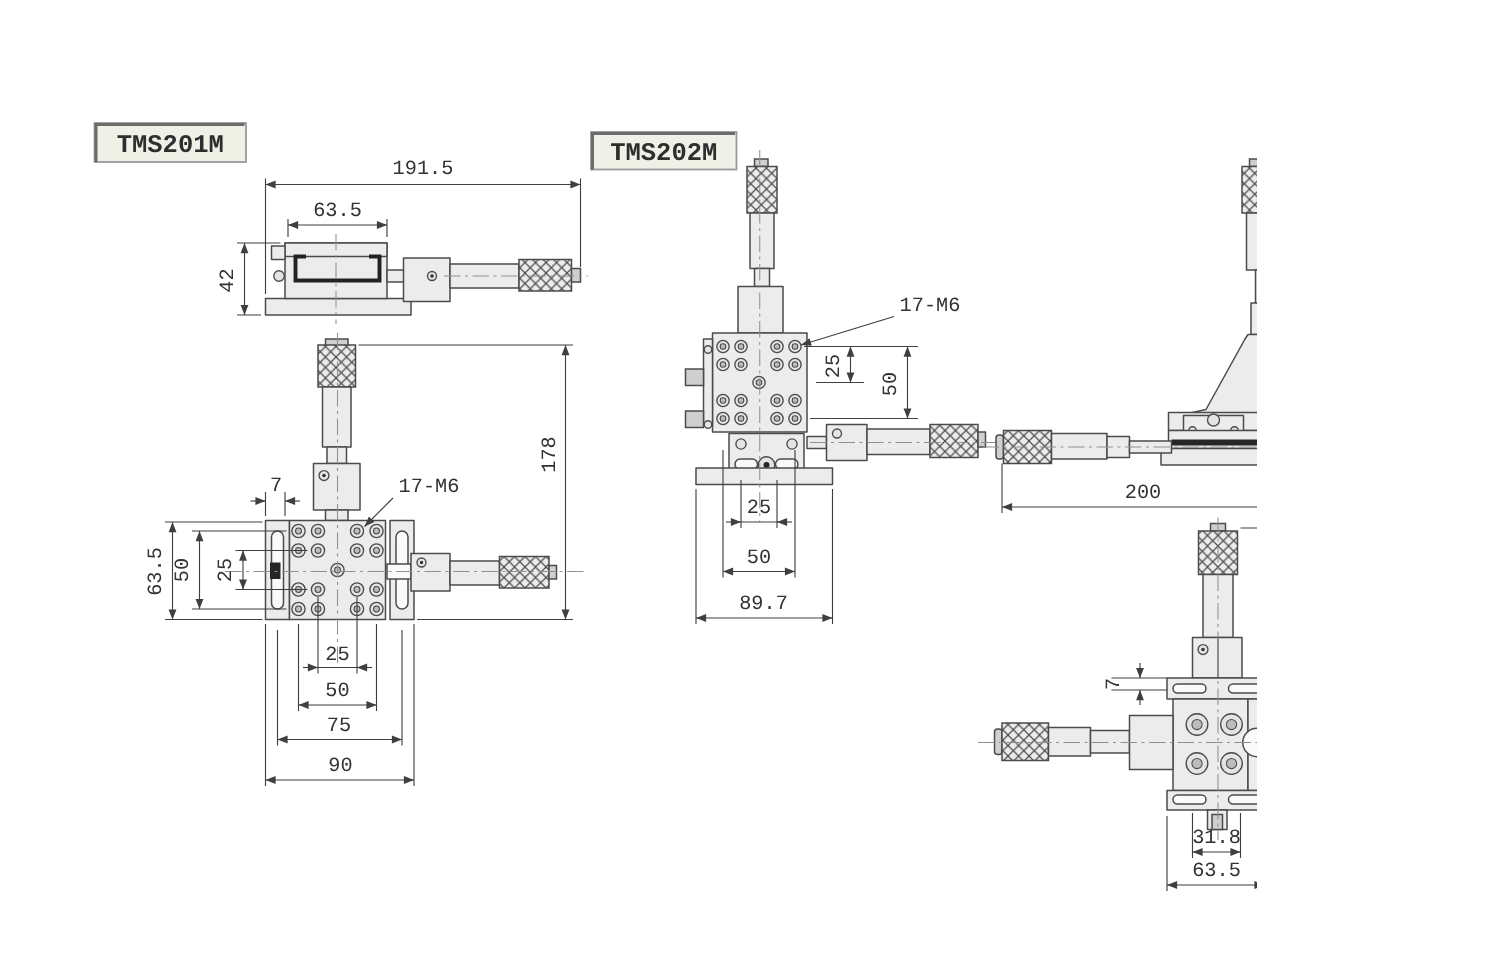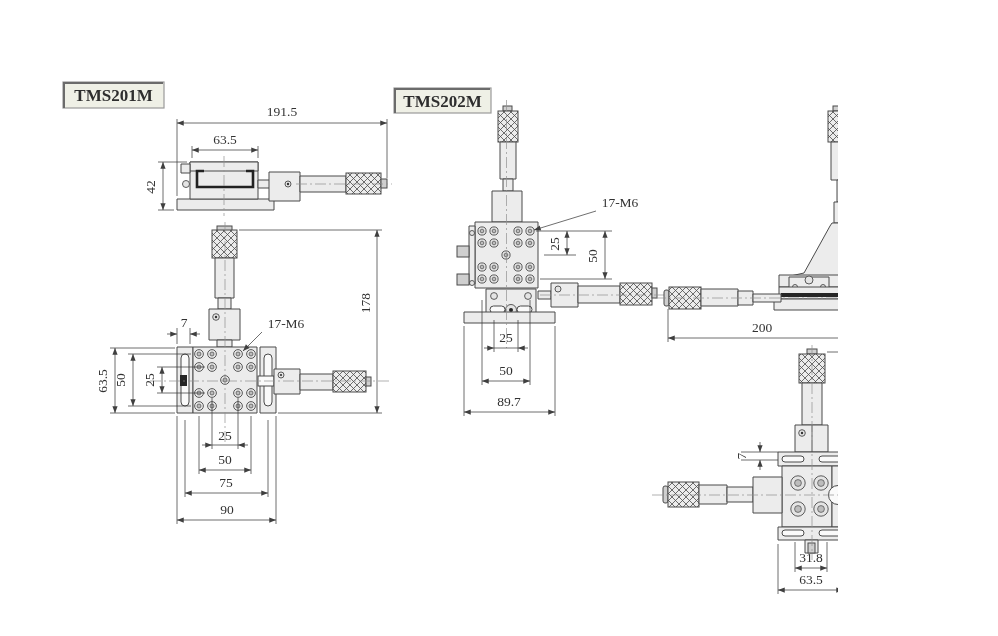--- a/index.html
+++ b/index.html
@@ -1,17 +1,17 @@
 <!DOCTYPE html>
 <html><head>
 <meta charset="utf-8">
 <style>
   html,body{margin:0;padding:0;background:#ffffff;}
   .stage{position:relative;width:838px;height:636px;background:#ffffff;overflow:hidden;
-         font-family:Liberation Serif, serif;}
+         font-family:Liberation Mono, monospace;}
   svg{position:absolute;left:0;top:0;}
   .p  {fill:#ececec;stroke:#4b4b4b;stroke-width:1;stroke-linejoin:round;}
   .pw {fill:#fafafa;stroke:#4b4b4b;stroke-width:1;}
   .pd {fill:#cfcfcf;stroke:#4b4b4b;stroke-width:1;}
   .kn {fill:url(#knurl);stroke:#4b4b4b;stroke-width:1;}
   .blk{fill:#262626;stroke:none;}
   .scr{fill:#e4e4e4;stroke:#4b4b4b;stroke-width:0.9;}
   .hin{fill:#bdbdbd;stroke:#4a4a4a;stroke-width:0.7;}
   .dot{fill:#333;stroke:none;}
   .dim{stroke:#3f3f3f;stroke-width:0.75;fill:none;}

